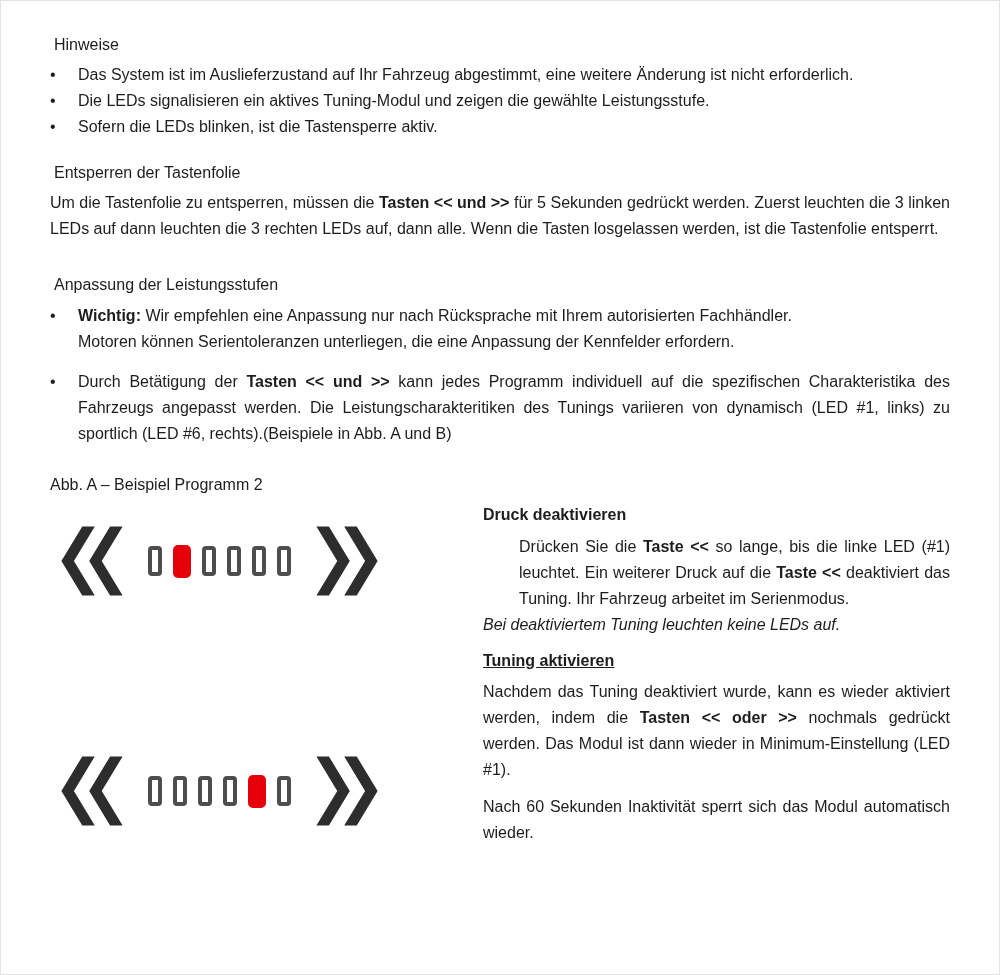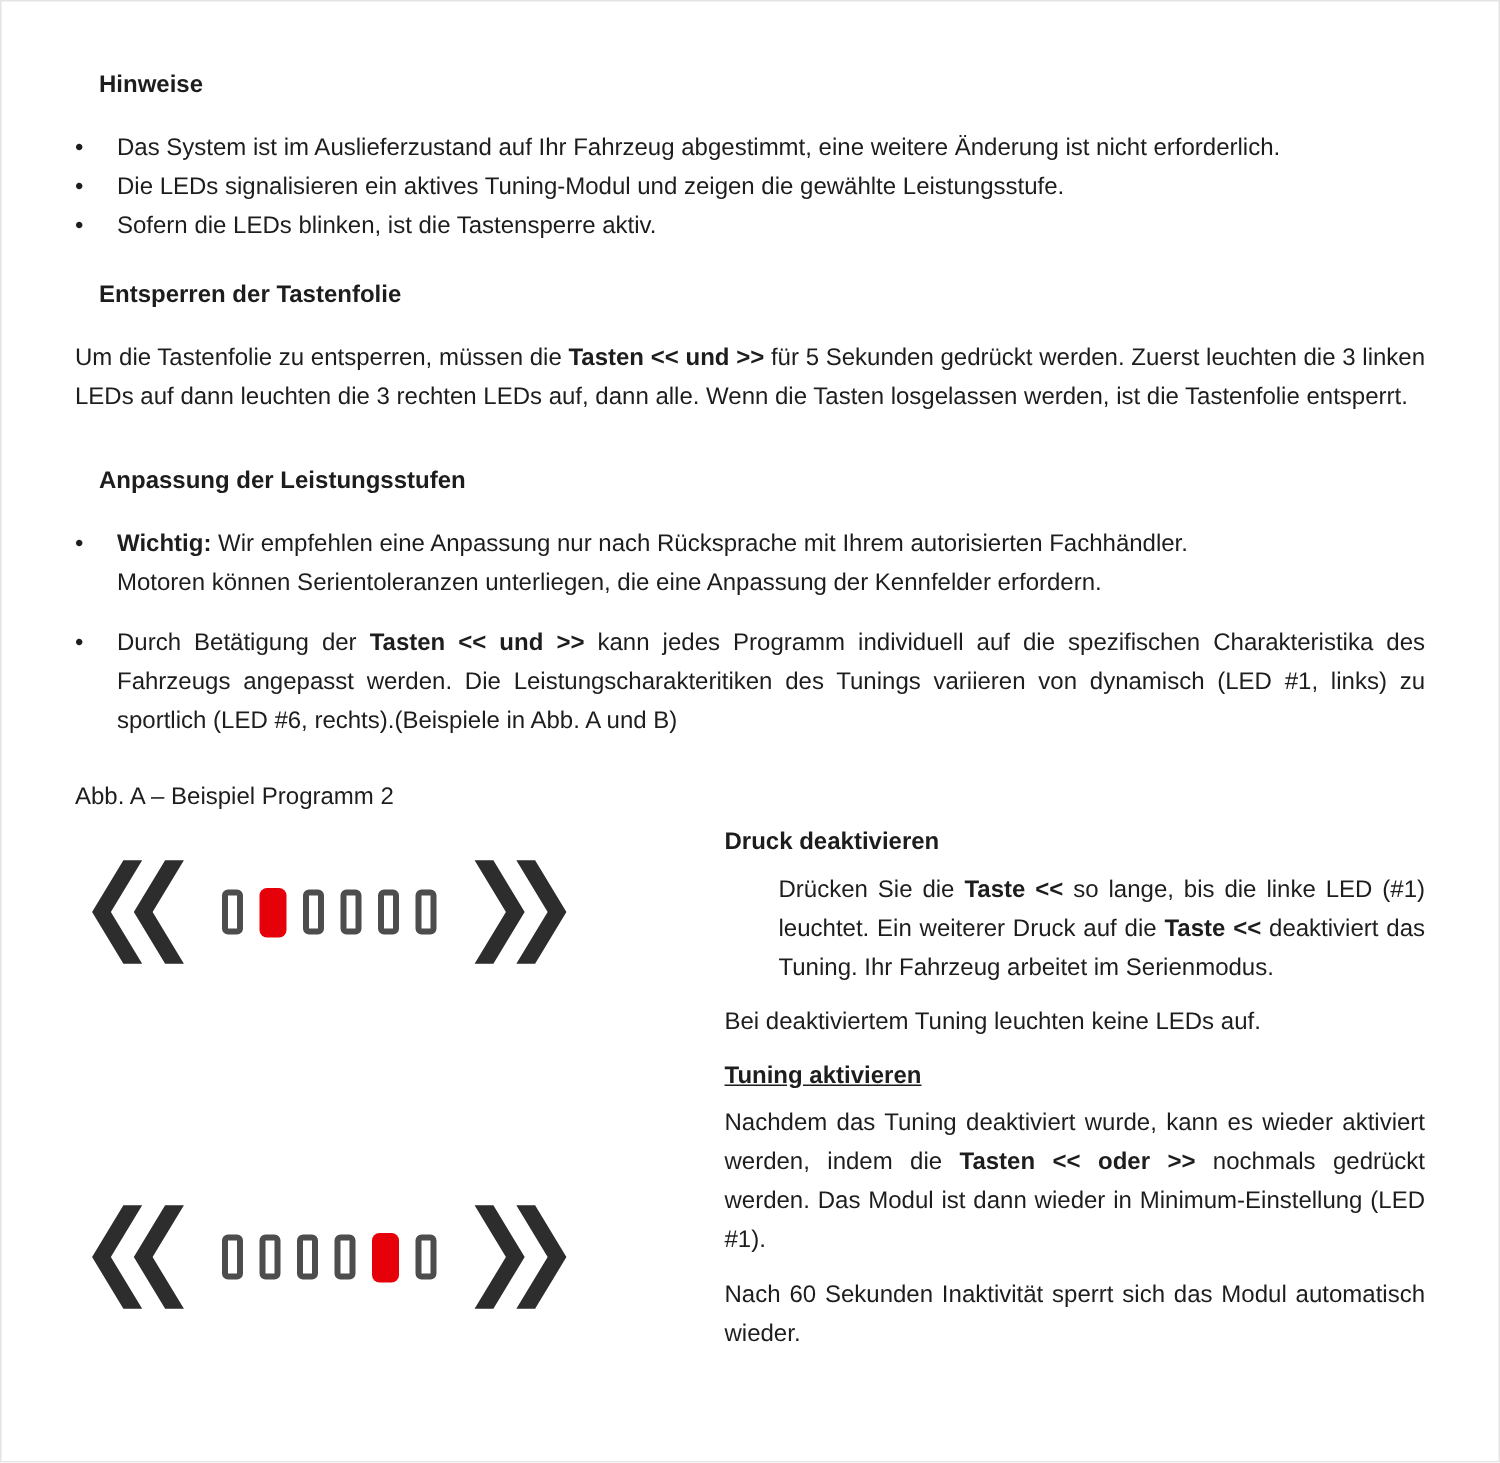--- a/index.html
+++ b/index.html
@@ -5,21 +5,21 @@
   html,body{margin:0;padding:0;background:#ffffff;}
   .page{
     width:1000px;height:975px;box-sizing:border-box;
     padding:28px 50px 0 50px;
     background:#fff;
     outline:1px solid #e4e4e4;outline-offset:-1px;
     font-family:"Liberation Sans",sans-serif;
     font-size:16px;line-height:26px;color:#1d1d1d;
     position:relative;overflow:hidden;
   }
-  .sec-title{font-weight:bold;margin:16px;}
+  .sec-title{font-weight:normal;margin:4px;}
   .justify{text-align:justify;}
   .bullet-row{display:flex;}
   .bullet-glyph{flex:0 0 28px;width:28px;}
   .bullet-text{flex:1;}
   .mt-sec2{margin-top:20px;}
   .mt-para{margin-top:22px;}
   .mt-sec3{margin-top:30px;}
   .mt-b1{margin-top:5px;}
   .mt-b2{margin-top:14px;}
   .lower{position:relative;height:412px;}
@@ -31,21 +31,21 @@
   .graphic-b{top:304px;}
   .chev{color:var(--chevron,#2d2d2d);line-height:0;}
   .chev svg{display:block;}
   .chev-right svg{transform:scaleX(-1);}
   .led-row{display:flex;align-items:center;gap:11px;margin:0 24px;}
   .led{width:6px;height:22px;border:4px solid var(--led-outline,#4d4d4d);border-radius:4px;background:#fff;}
   .led.on{width:18px;height:33px;border:none;border-radius:5px;background:var(--led-red,#e6000a);}
   .right-col{position:absolute;left:433px;top:55px;width:467px;}
   .rc-title{font-weight:bold;}
   .rc-p1{margin-top:6px;margin-left:36px;}
-  .rc-p2{margin-top:10px;}
+  .rc-p2{margin-top:0;font-style:italic;}
   .rc-title2{margin-top:10px;text-decoration:underline;}
   .rc-p3{margin-top:5px;}
   .rc-p4{margin-top:11px;}
 </style>
 </head>
 <body>
 
 <div class="page">
 
   <div>

